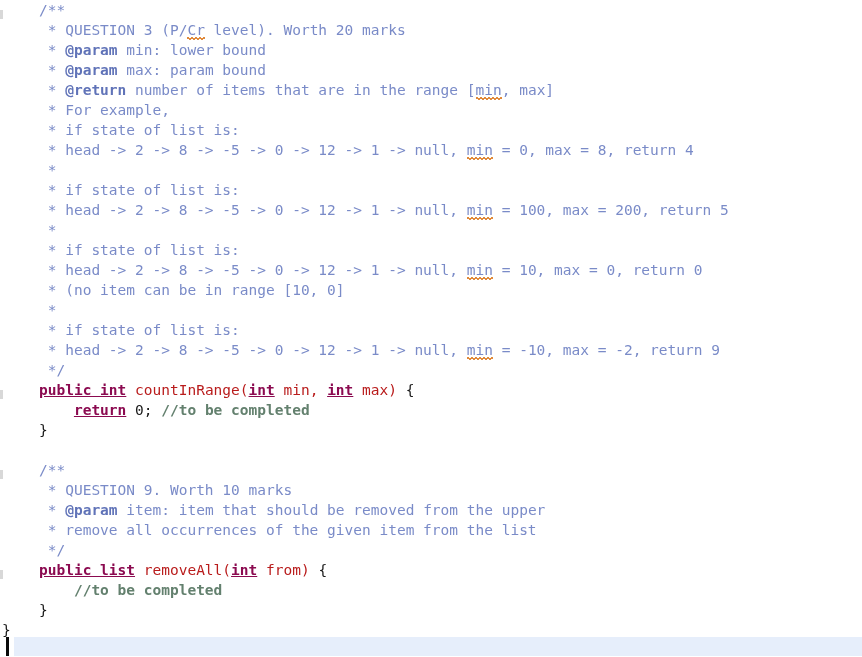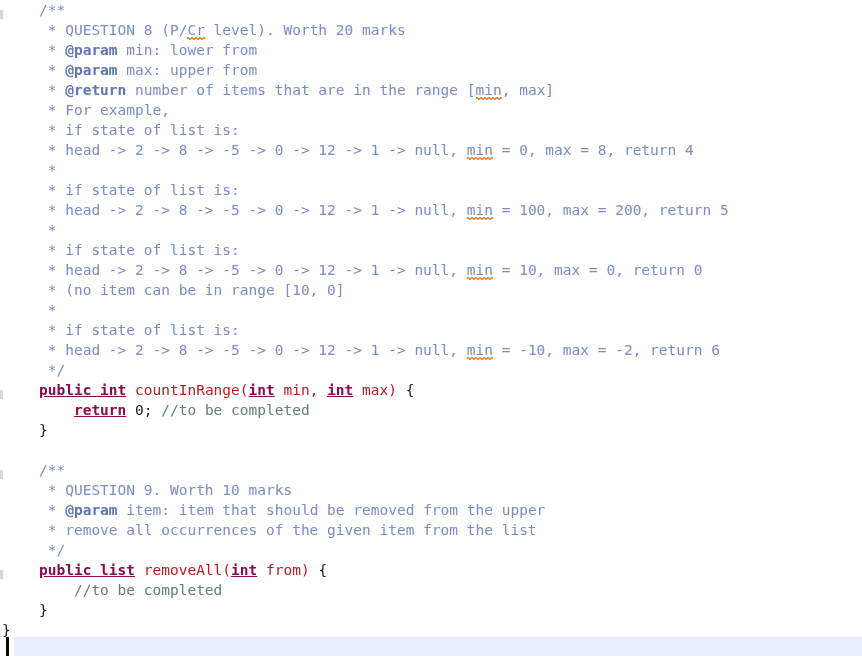--- a/index.html
+++ b/index.html
@@ -60,21 +60,21 @@
     display: inline;
   }
 
   
   .indent0 { padding-left: 2px; }
   .indent1 { padding-left: 39px; }
 
   
   .cmt      { color: #7a8bc8; }               
   .cmt-tag  { color: #6073b8; font-weight: bold; }  
-  .linecmt  { color: #63806e; }               
+  .linecmt  { color: #63806e; font-weight: bold; }               
   .kw       { color: #8b0a50; font-weight: bold; text-decoration: underline; }  
   .id       { color: #b91c1c; }               
   .plain    { color: #1a1a1a; }               
 
   
   .squiggle {
     position: relative;
     display: inline-block;
   }
   .squiggle::after {
@@ -117,37 +117,37 @@
       <div class="gutter-tick" style="top: 10px;"></div>
       <div class="gutter-tick" style="top: 390px;"></div>
       <div class="gutter-tick" style="top: 470px;"></div>
       <div class="gutter-tick" style="top: 570px;"></div>
     </div>
 
   <div id="current-line" style="top: 637px;"></div>
 
   <div id="code-area">
       <div class="line indent1" style="top: 0px;"><span class="txt cmt">/**</span></div>
-      <div class="line indent1" style="top: 20px;"><span class="txt cmt"> * QUESTION 8 (P/</span><span class="txt cmt squiggle">Cr</span><span class="txt cmt"> level). Worth 20 marks</span></div>
-      <div class="line indent1" style="top: 40px;"><span class="txt cmt"> * </span><span class="txt cmt-tag">@param</span><span class="txt cmt"> min: lower from</span></div>
-      <div class="line indent1" style="top: 60px;"><span class="txt cmt"> * </span><span class="txt cmt-tag">@param</span><span class="txt cmt"> max: upper from</span></div>
+      <div class="line indent1" style="top: 20px;"><span class="txt cmt"> * QUESTION 3 (P/</span><span class="txt cmt squiggle">Cr</span><span class="txt cmt"> level). Worth 20 marks</span></div>
+      <div class="line indent1" style="top: 40px;"><span class="txt cmt"> * </span><span class="txt cmt-tag">@param</span><span class="txt cmt"> min: lower bound</span></div>
+      <div class="line indent1" style="top: 60px;"><span class="txt cmt"> * </span><span class="txt cmt-tag">@param</span><span class="txt cmt"> max: param bound</span></div>
       <div class="line indent1" style="top: 80px;"><span class="txt cmt"> * </span><span class="txt cmt-tag">@return</span><span class="txt cmt"> number of items that are in the range [</span><span class="txt cmt squiggle">min</span><span class="txt cmt">, max]</span></div>
       <div class="line indent1" style="top: 100px;"><span class="txt cmt"> * For example,</span></div>
       <div class="line indent1" style="top: 120px;"><span class="txt cmt"> * if state of list is:</span></div>
       <div class="line indent1" style="top: 140px;"><span class="txt cmt"> * head -&gt; 2 -&gt; 8 -&gt; -5 -&gt; 0 -&gt; 12 -&gt; 1 -&gt; null, </span><span class="txt cmt squiggle">min</span><span class="txt cmt"> = 0, max = 8, return 4</span></div>
       <div class="line indent1" style="top: 160px;"><span class="txt cmt"> *</span></div>
       <div class="line indent1" style="top: 180px;"><span class="txt cmt"> * if state of list is:</span></div>
       <div class="line indent1" style="top: 200px;"><span class="txt cmt"> * head -&gt; 2 -&gt; 8 -&gt; -5 -&gt; 0 -&gt; 12 -&gt; 1 -&gt; null, </span><span class="txt cmt squiggle">min</span><span class="txt cmt"> = 100, max = 200, return 5</span></div>
       <div class="line indent1" style="top: 220px;"><span class="txt cmt"> *</span></div>
       <div class="line indent1" style="top: 240px;"><span class="txt cmt"> * if state of list is:</span></div>
       <div class="line indent1" style="top: 260px;"><span class="txt cmt"> * head -&gt; 2 -&gt; 8 -&gt; -5 -&gt; 0 -&gt; 12 -&gt; 1 -&gt; null, </span><span class="txt cmt squiggle">min</span><span class="txt cmt"> = 10, max = 0, return 0</span></div>
       <div class="line indent1" style="top: 280px;"><span class="txt cmt"> * (no item can be in range [10, 0]</span></div>
       <div class="line indent1" style="top: 300px;"><span class="txt cmt"> *</span></div>
       <div class="line indent1" style="top: 320px;"><span class="txt cmt"> * if state of list is:</span></div>
-      <div class="line indent1" style="top: 340px;"><span class="txt cmt"> * head -&gt; 2 -&gt; 8 -&gt; -5 -&gt; 0 -&gt; 12 -&gt; 1 -&gt; null, </span><span class="txt cmt squiggle">min</span><span class="txt cmt"> = -10, max = -2, return 6</span></div>
+      <div class="line indent1" style="top: 340px;"><span class="txt cmt"> * head -&gt; 2 -&gt; 8 -&gt; -5 -&gt; 0 -&gt; 12 -&gt; 1 -&gt; null, </span><span class="txt cmt squiggle">min</span><span class="txt cmt"> = -10, max = -2, return 9</span></div>
       <div class="line indent1" style="top: 360px;"><span class="txt cmt"> */</span></div>
       <div class="line indent1" style="top: 380px;"><span class="txt kw">public int</span><span class="txt id"> countInRange(</span><span class="txt kw">int</span><span class="txt id"> min, </span><span class="txt kw">int</span><span class="txt id"> max) </span><span class="txt plain">{</span></div>
       <div class="line indent1" style="top: 400px;"><span class="txt plain">    </span><span class="txt kw">return</span><span class="txt plain"> 0; </span><span class="txt linecmt">//to be completed</span></div>
       <div class="line indent1" style="top: 420px;"><span class="txt plain">}</span></div>
       <div class="line indent1" style="top: 440px;"></div>
       <div class="line indent1" style="top: 460px;"><span class="txt cmt">/**</span></div>
       <div class="line indent1" style="top: 480px;"><span class="txt cmt"> * QUESTION 9. Worth 10 marks</span></div>
       <div class="line indent1" style="top: 500px;"><span class="txt cmt"> * </span><span class="txt cmt-tag">@param</span><span class="txt cmt"> item: item that should be removed from the upper</span></div>
       <div class="line indent1" style="top: 520px;"><span class="txt cmt"> * remove all occurrences of the given item from the list</span></div>
       <div class="line indent1" style="top: 540px;"><span class="txt cmt"> */</span></div>

